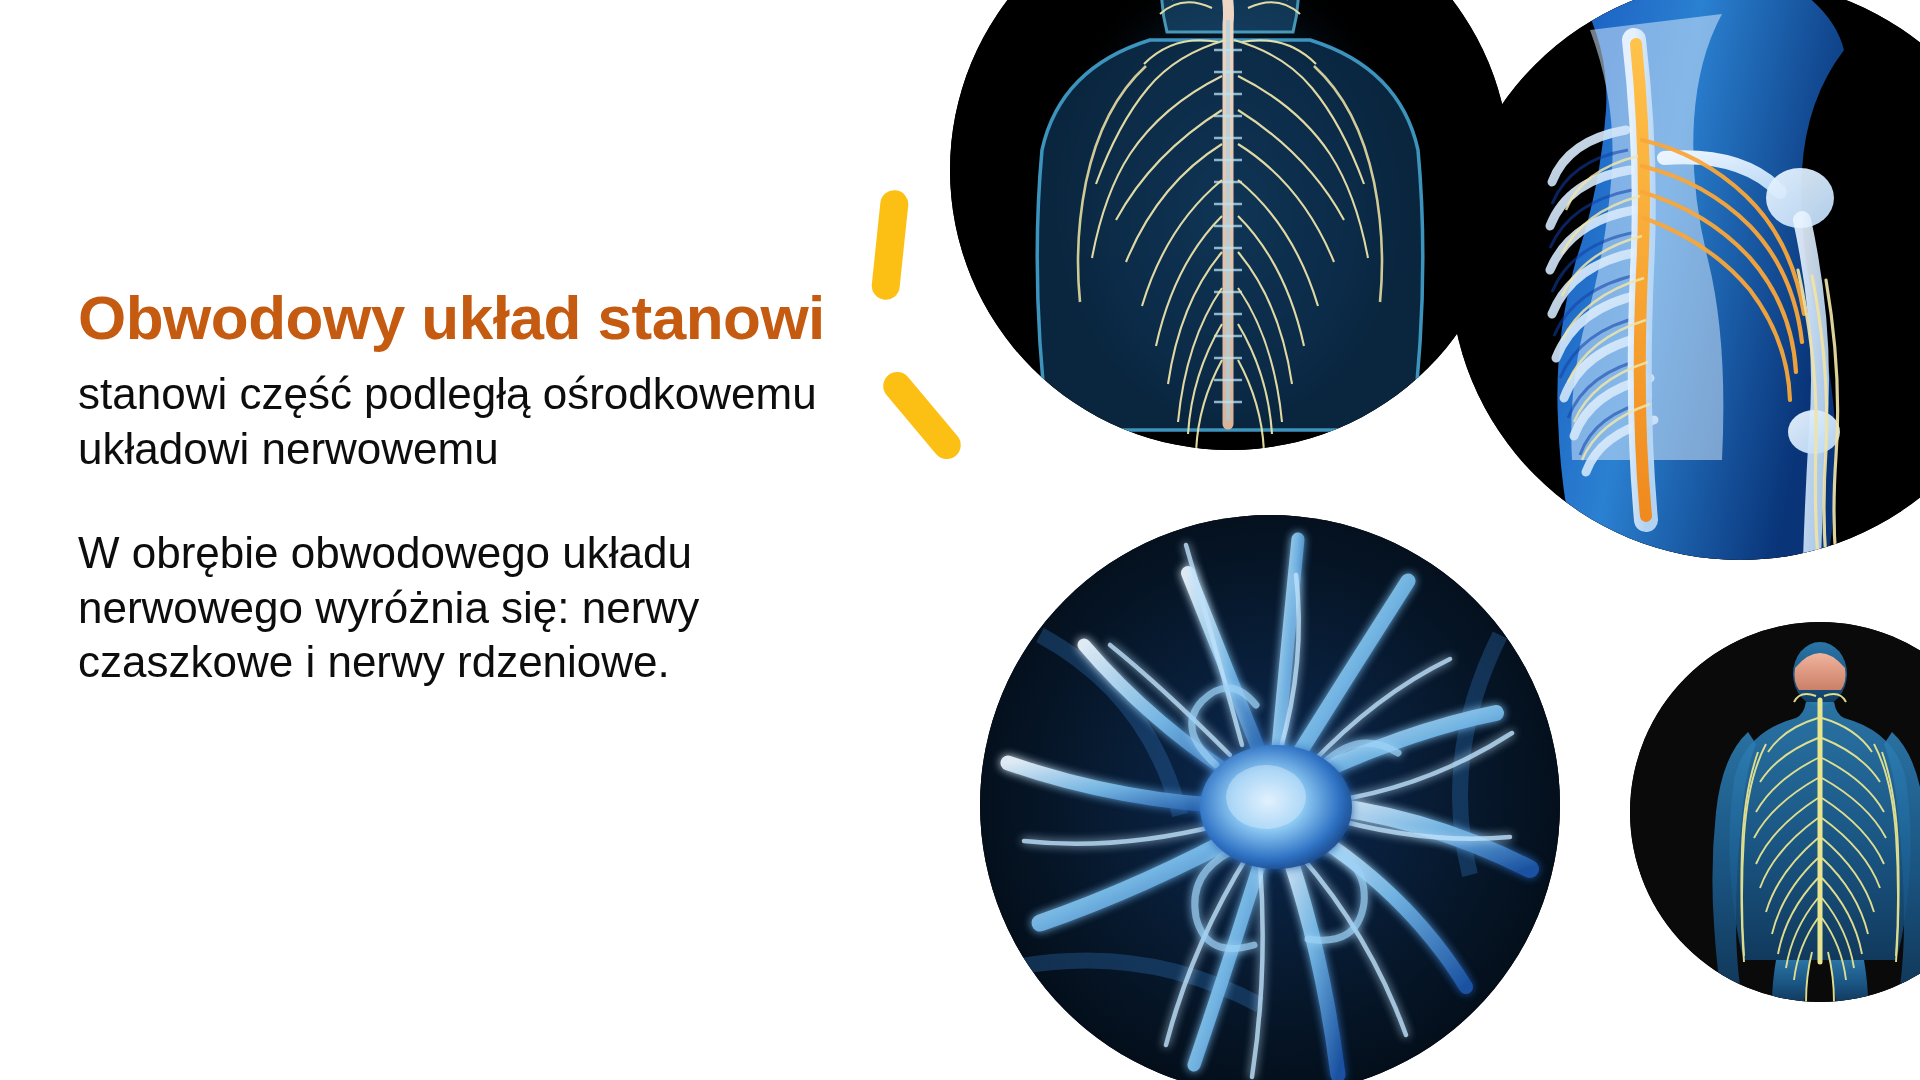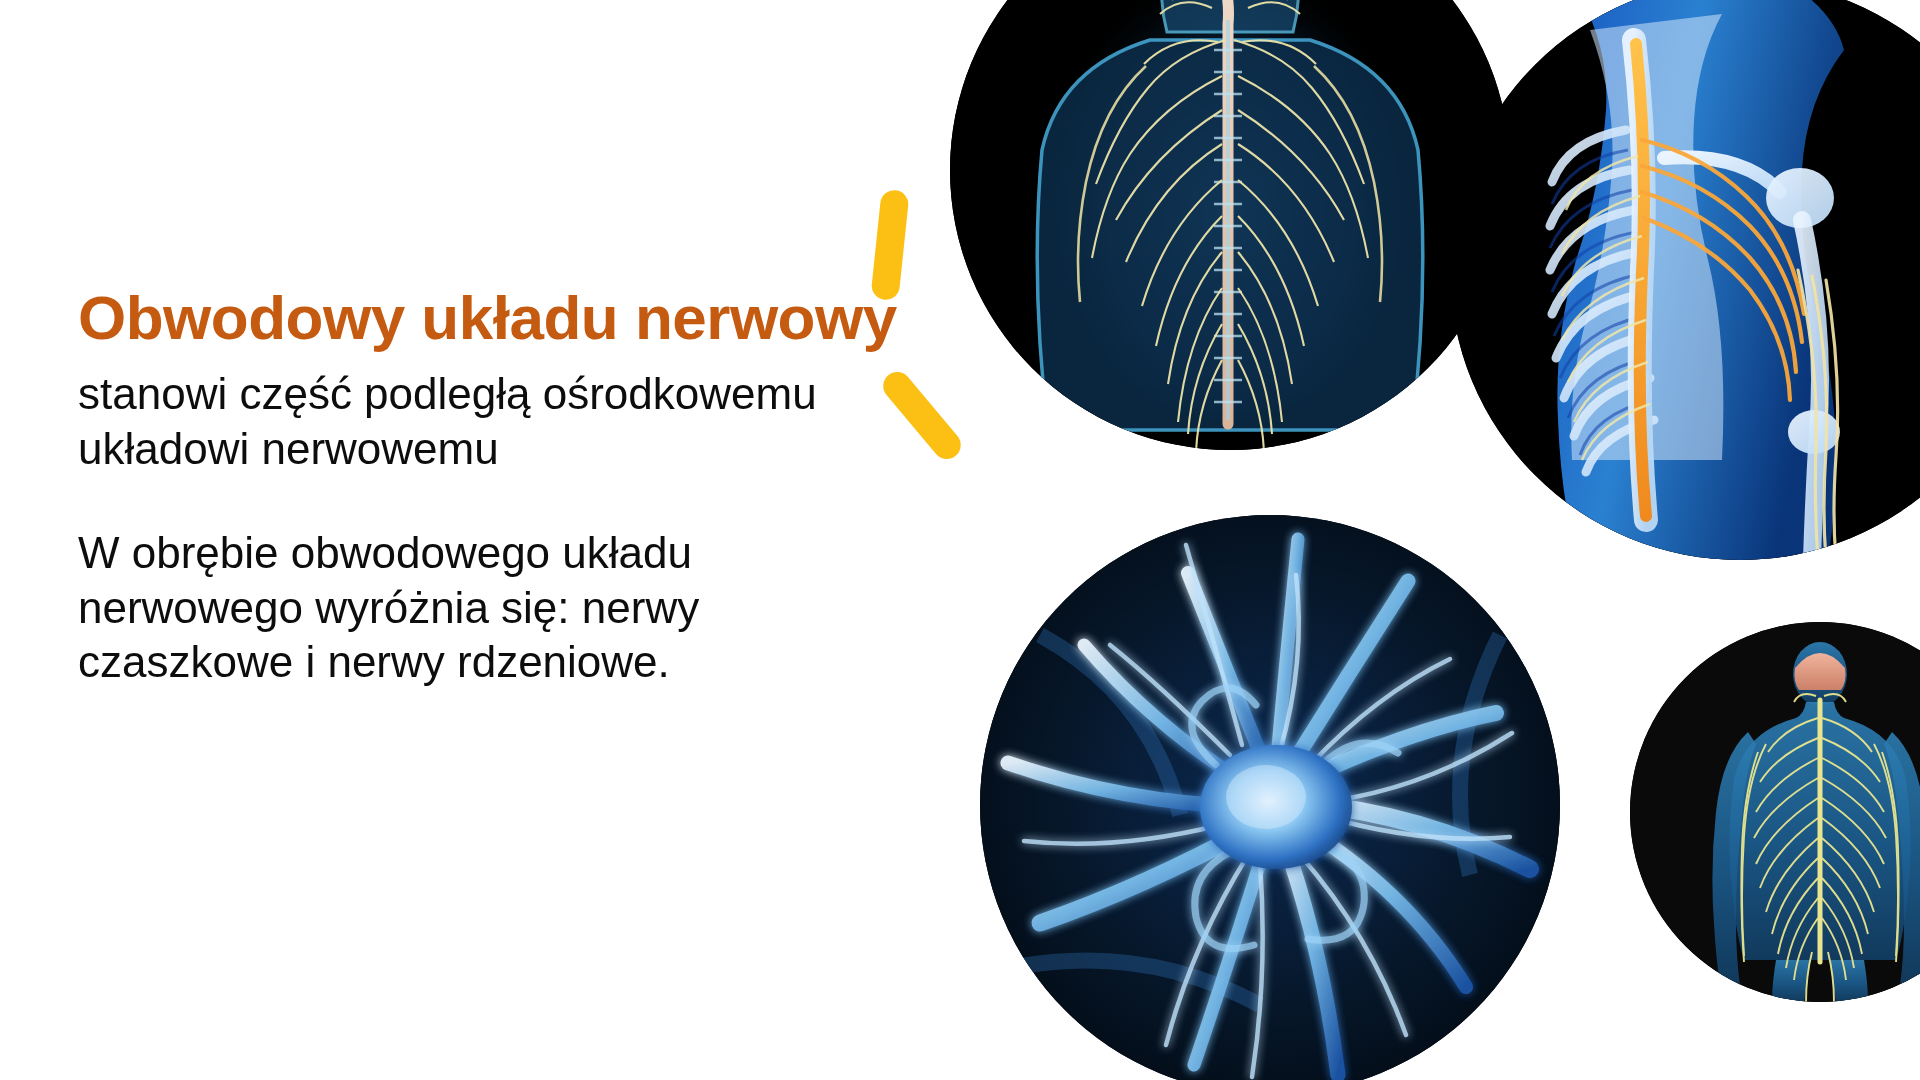--- a/index.html
+++ b/index.html
@@ -77,21 +77,21 @@
   #photo-shoulder{ left: 1450px; top: -20px;   width: 580px; height: 580px; }
   #photo-neuron  { left: 980px;  top: 515px;   width: 580px; height: 580px; }
   #photo-body    { left: 1630px; top: 622px;   width: 380px; height: 380px; }
 </style>
 </head>
 <body>
 
 <div id="slide">
 
   <div id="text-col">
-    <h1 id="slide-title">Obwodowy układu nerwowy</h1>
+    <h1 id="slide-title">Obwodowy układ stanowi</h1>
 
     <p id="para-1" class="body-para">stanowi część podległą ośrodkowemu układowi nerwowemu</p>
 
     <p id="para-2" class="body-para">W obrębie obwodowego układu nerwowego wyróżnia się: nerwy czaszkowe i nerwy rdzeniowe.</p>
   </div>
 
   <div class="dash" id="dash-1"></div>
   <div class="dash" id="dash-2"></div>
 
   <div class="photo" id="photo-spine">

